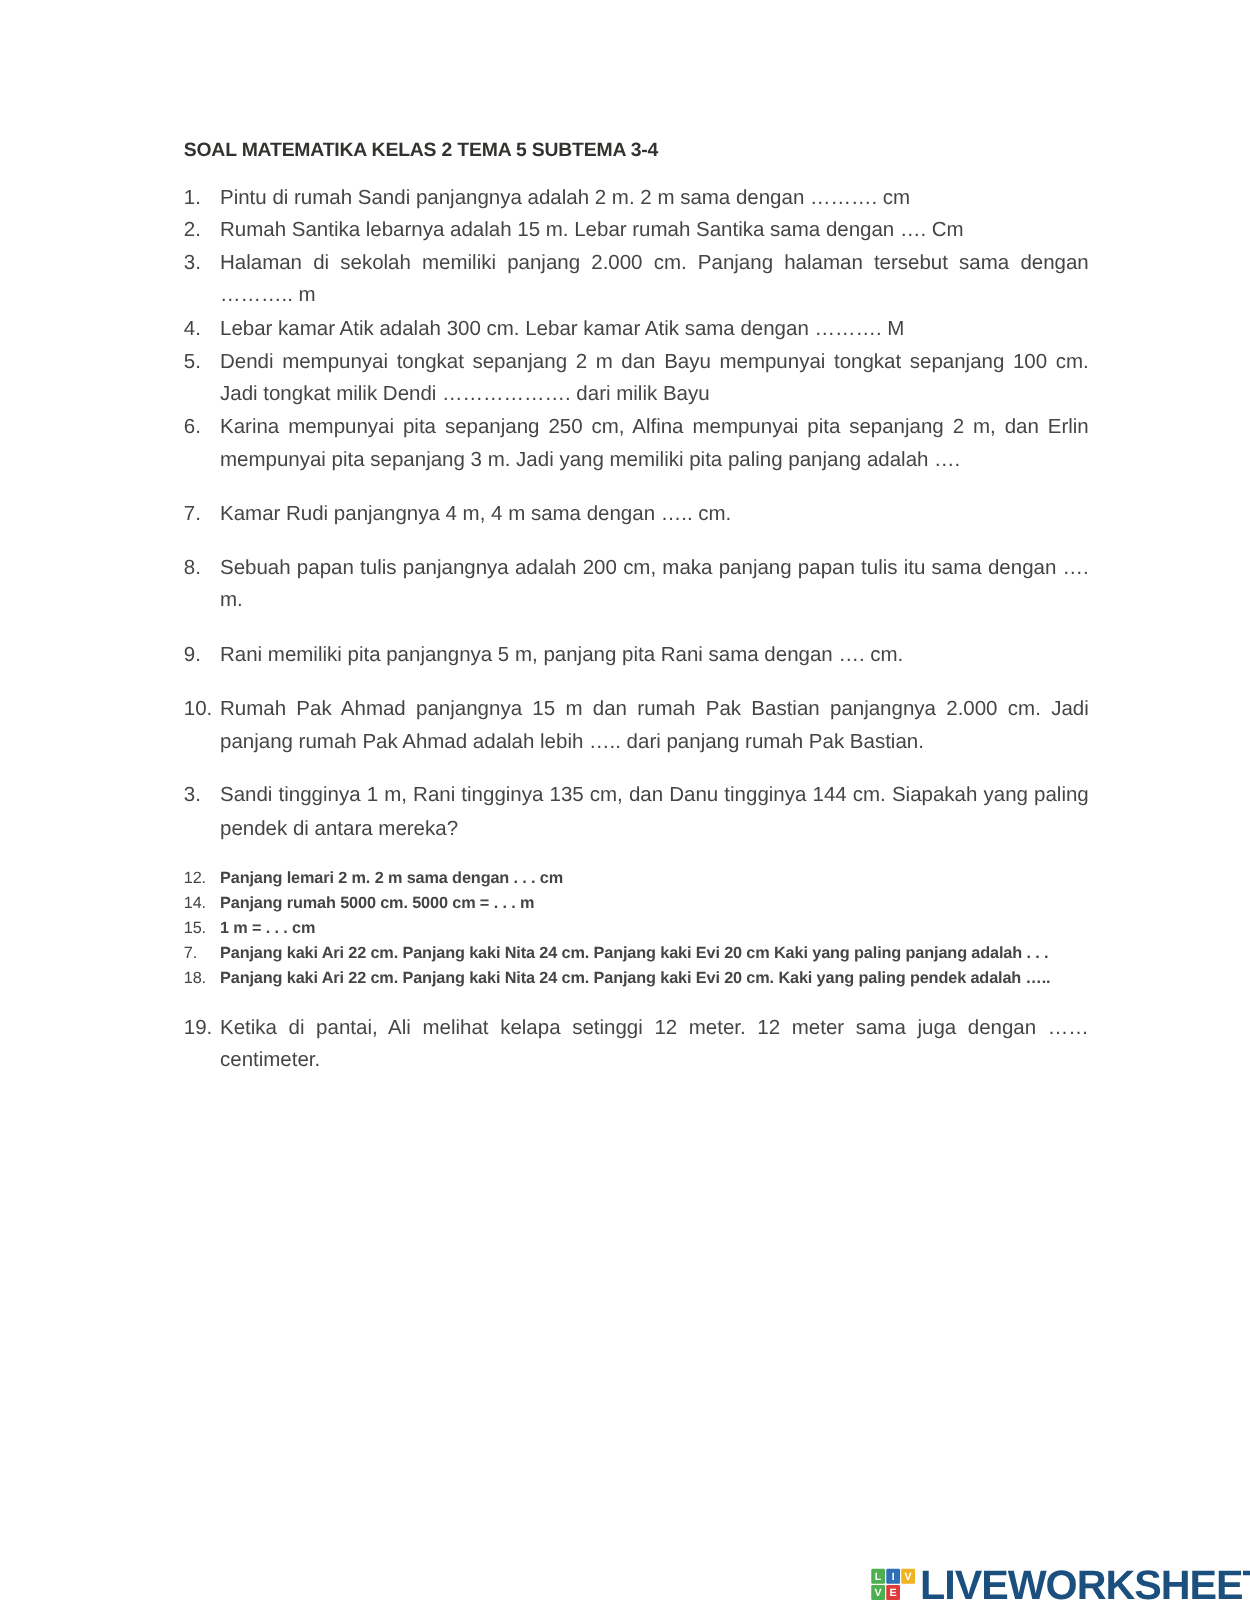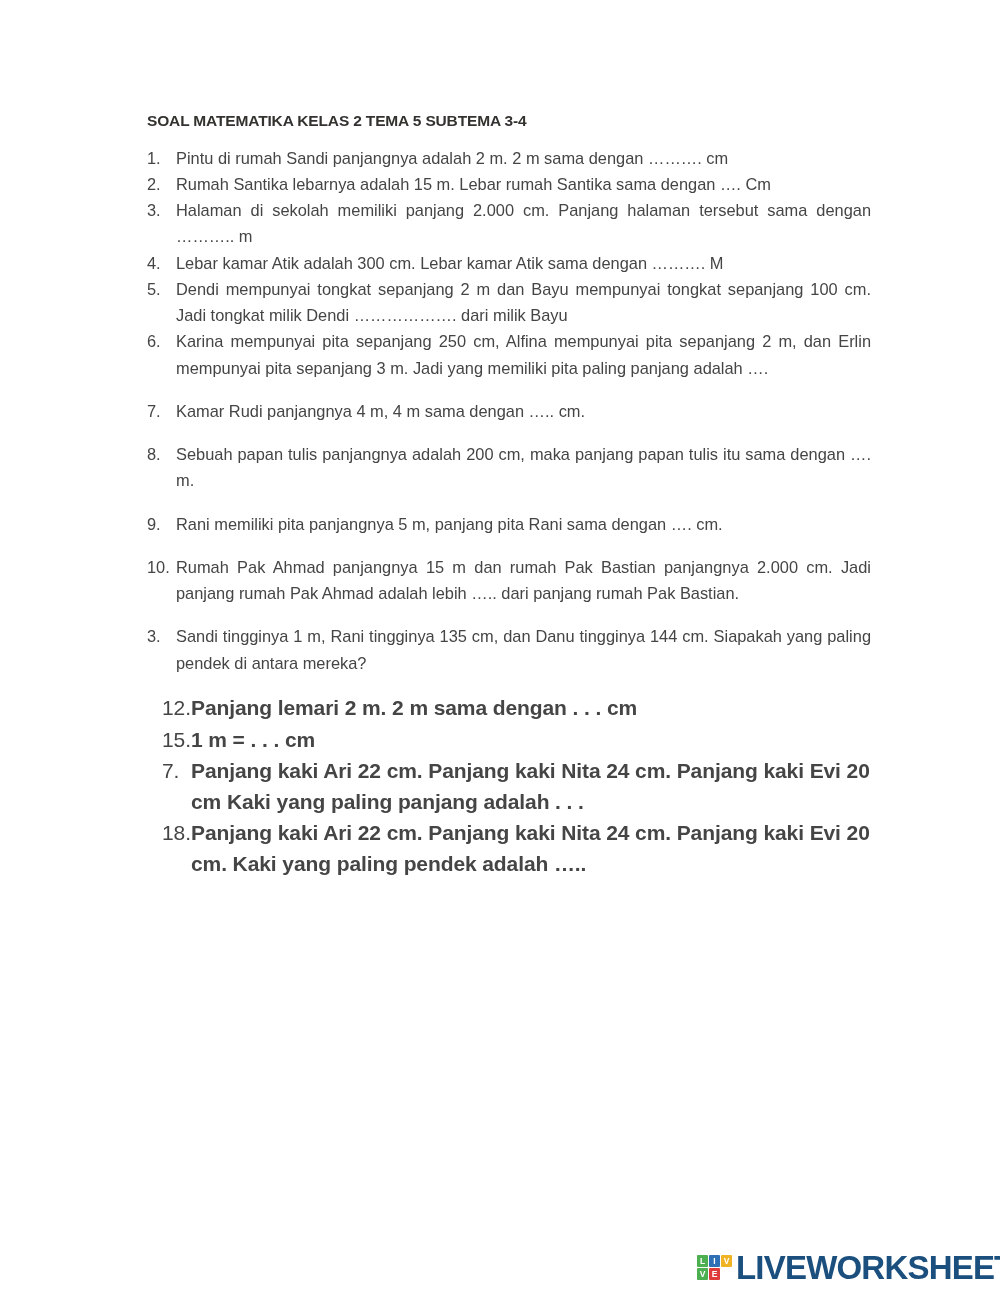--- a/index.html
+++ b/index.html
@@ -72,26 +72,25 @@
     display: block;
   }
 
   
   .gap-before { margin-top: 17px; }
   .gap-after  { margin-bottom: 17px; }
 
   
   .block-bold .qitem {
     font-weight: bold;
-    font-size: 21px;
+    font-size: 13px;
     line-height: 1.46;
     letter-spacing: -0.1px;
     text-align: left;
     margin-bottom: 1px;
-    margin-left: 15px;
   }
   .block-bold .qnum {
     font-weight: normal;
   }
 
   
   .logo {
     position: absolute;
     left: 697px;
     top: 1246px;
@@ -204,39 +203,49 @@
     </ol>
 
     <ol class="qlist block-bold">
 
       <li class="qitem">
         <span class="qnum">12.</span>
         <span class="qtext">Panjang lemari 2 m. 2 m sama dengan . . . cm</span>
       </li>
 
 
+      <li class="qitem">
+        <span class="qnum">14.</span>
+        <span class="qtext">Panjang rumah 5000 cm. 5000 cm = . . . m</span>
+      </li>
 
       <li class="qitem">
         <span class="qnum">15.</span>
         <span class="qtext">1 m = . . . cm</span>
       </li>
 
 
       <li class="qitem">
         <span class="qnum">7.</span>
         <span class="qtext">Panjang kaki Ari 22 cm. Panjang kaki Nita 24 cm. Panjang kaki Evi 20 cm Kaki yang paling panjang adalah . . .</span>
       </li>
 
       <li class="qitem gap-after">
         <span class="qnum">18.</span>
         <span class="qtext">Panjang kaki Ari 22 cm. Panjang kaki Nita 24 cm. Panjang kaki Evi 20 cm. Kaki yang paling pendek adalah …..</span>
       </li>
 
     </ol>
 
+    <ol class="qlist block-regular">
+      <li class="qitem gap-before">
+        <span class="qnum">19.</span>
+        <span class="qtext">Ketika di pantai, Ali melihat kelapa setinggi 12 meter. 12 meter sama juga dengan …… centimeter.</span>
+      </li>
+    </ol>
 
   </div>
 
   <div class="logo">
     <div class="logo-blocks">
       <div class="blk blk-l">L</div>
       <div class="blk blk-i">I</div>
       <div class="blk blk-v">V</div>
       <div class="blk blk-v2">V</div>
       <div class="blk blk-e">E</div>

